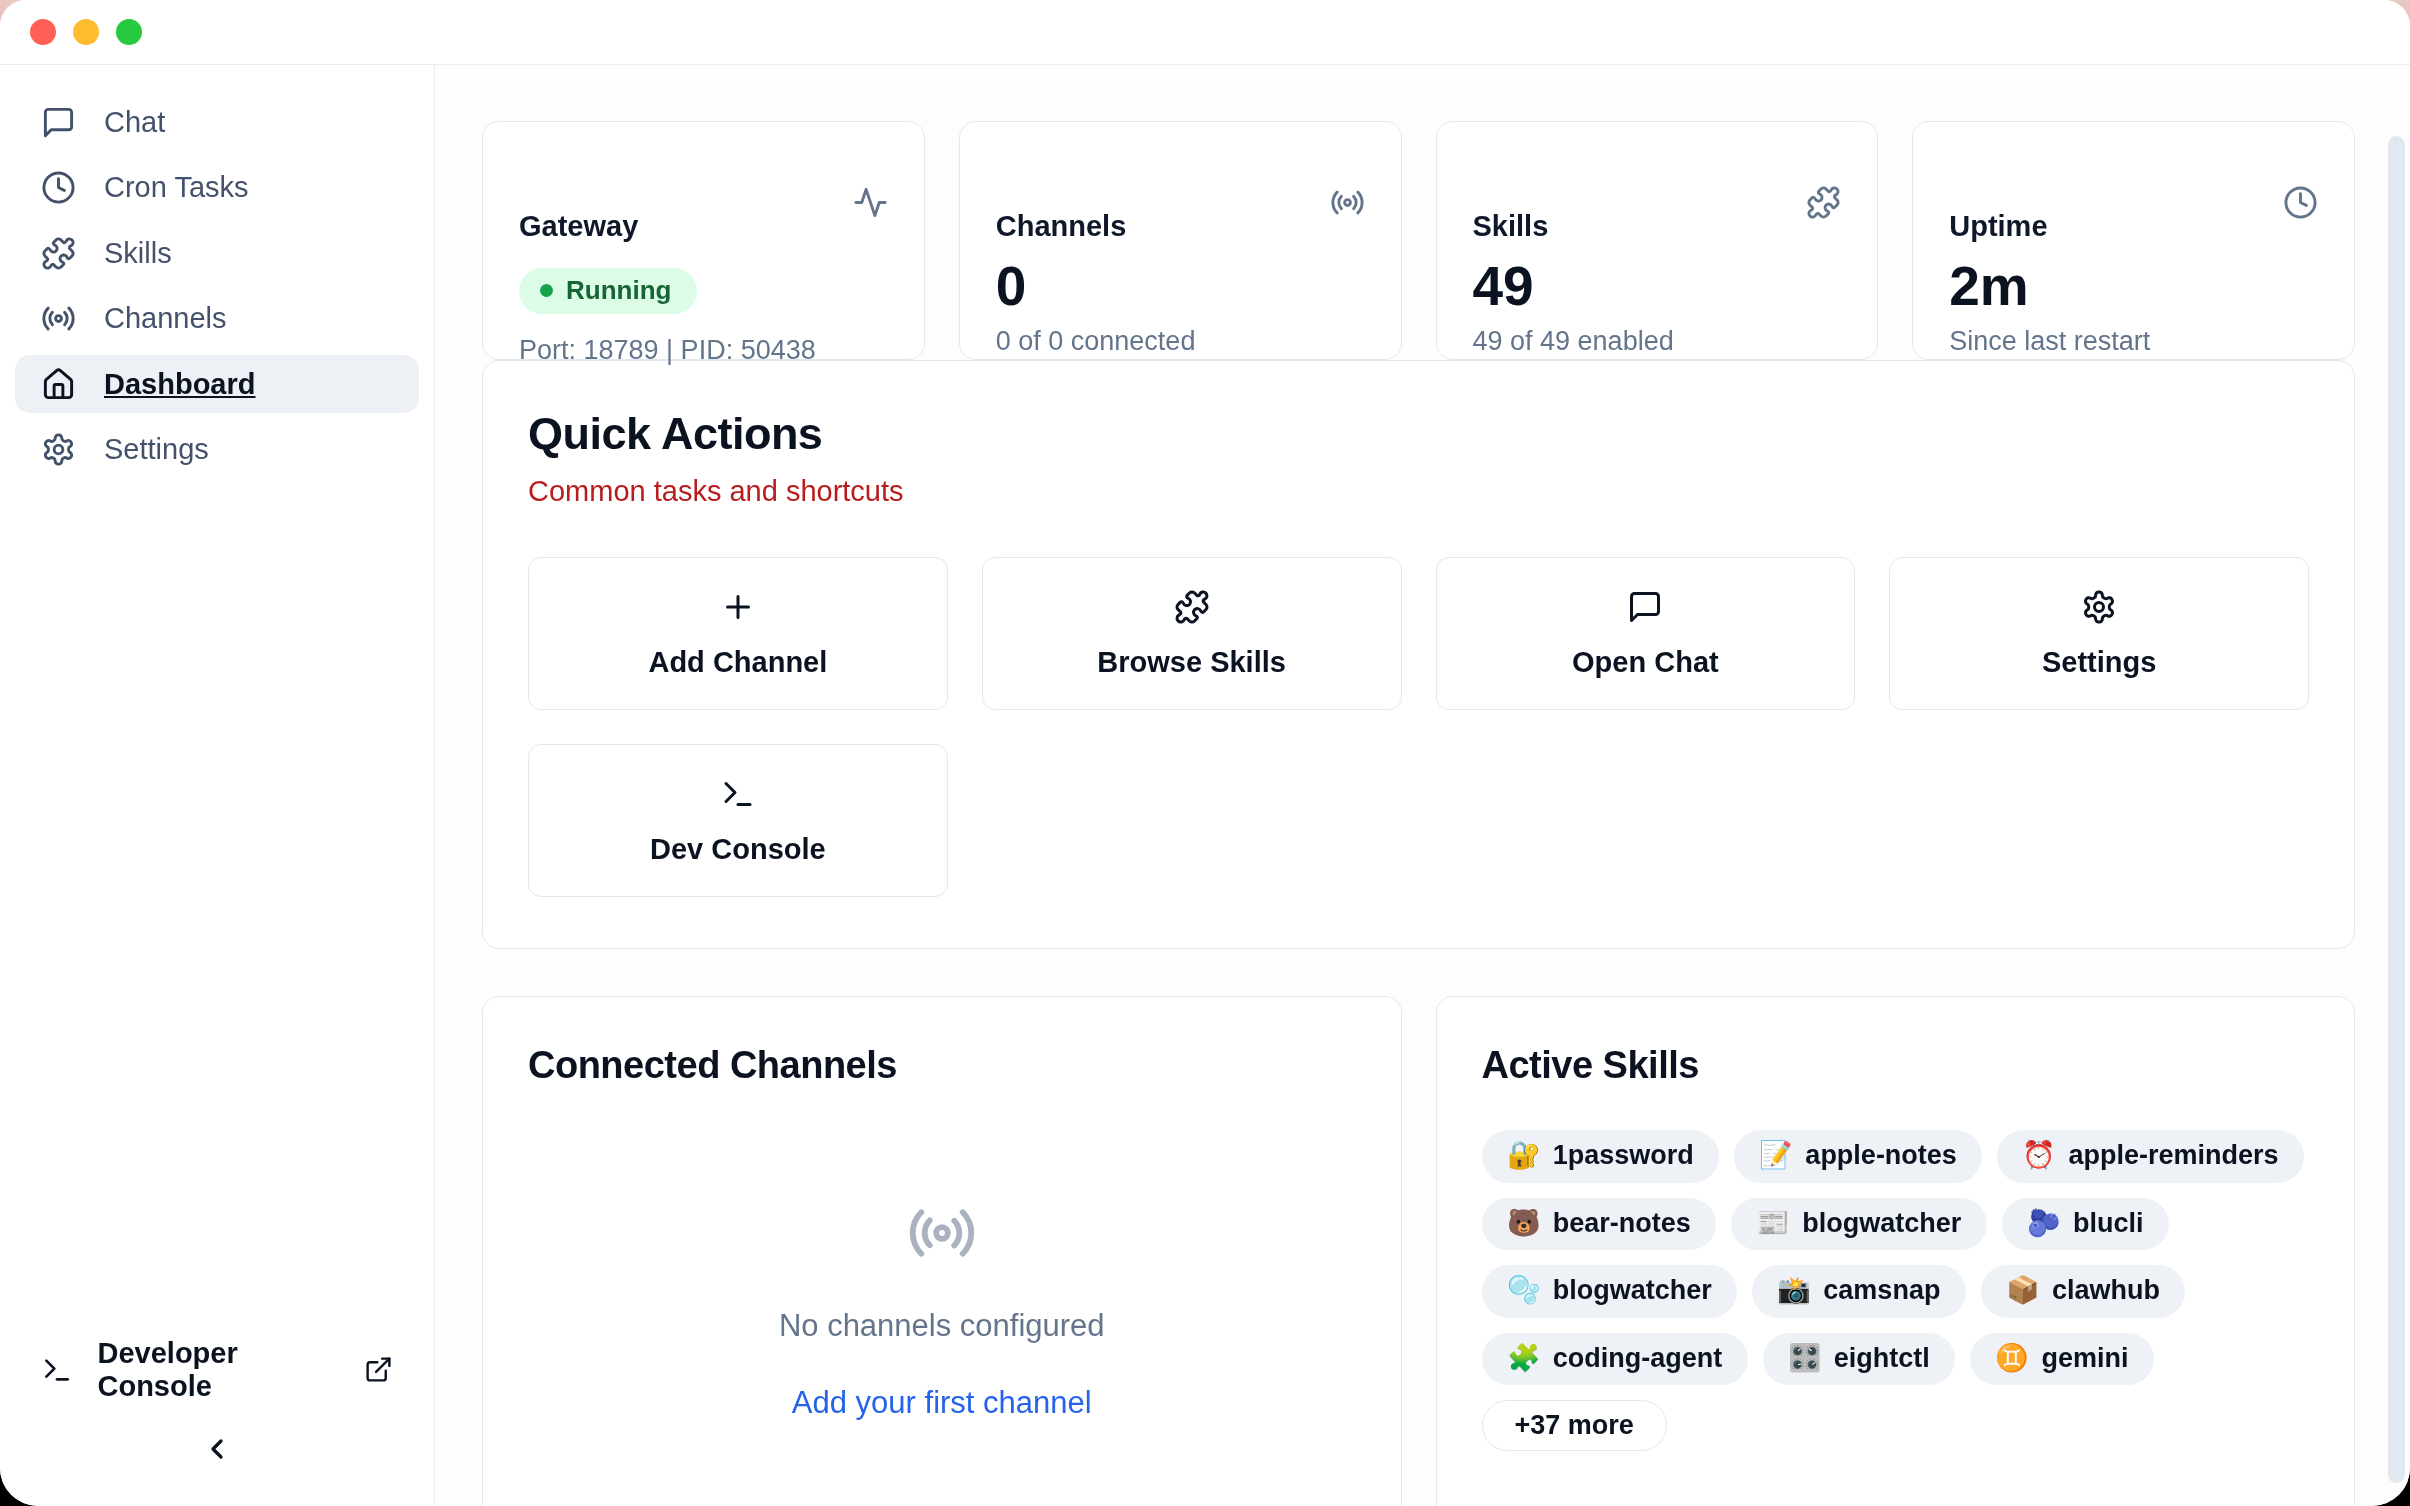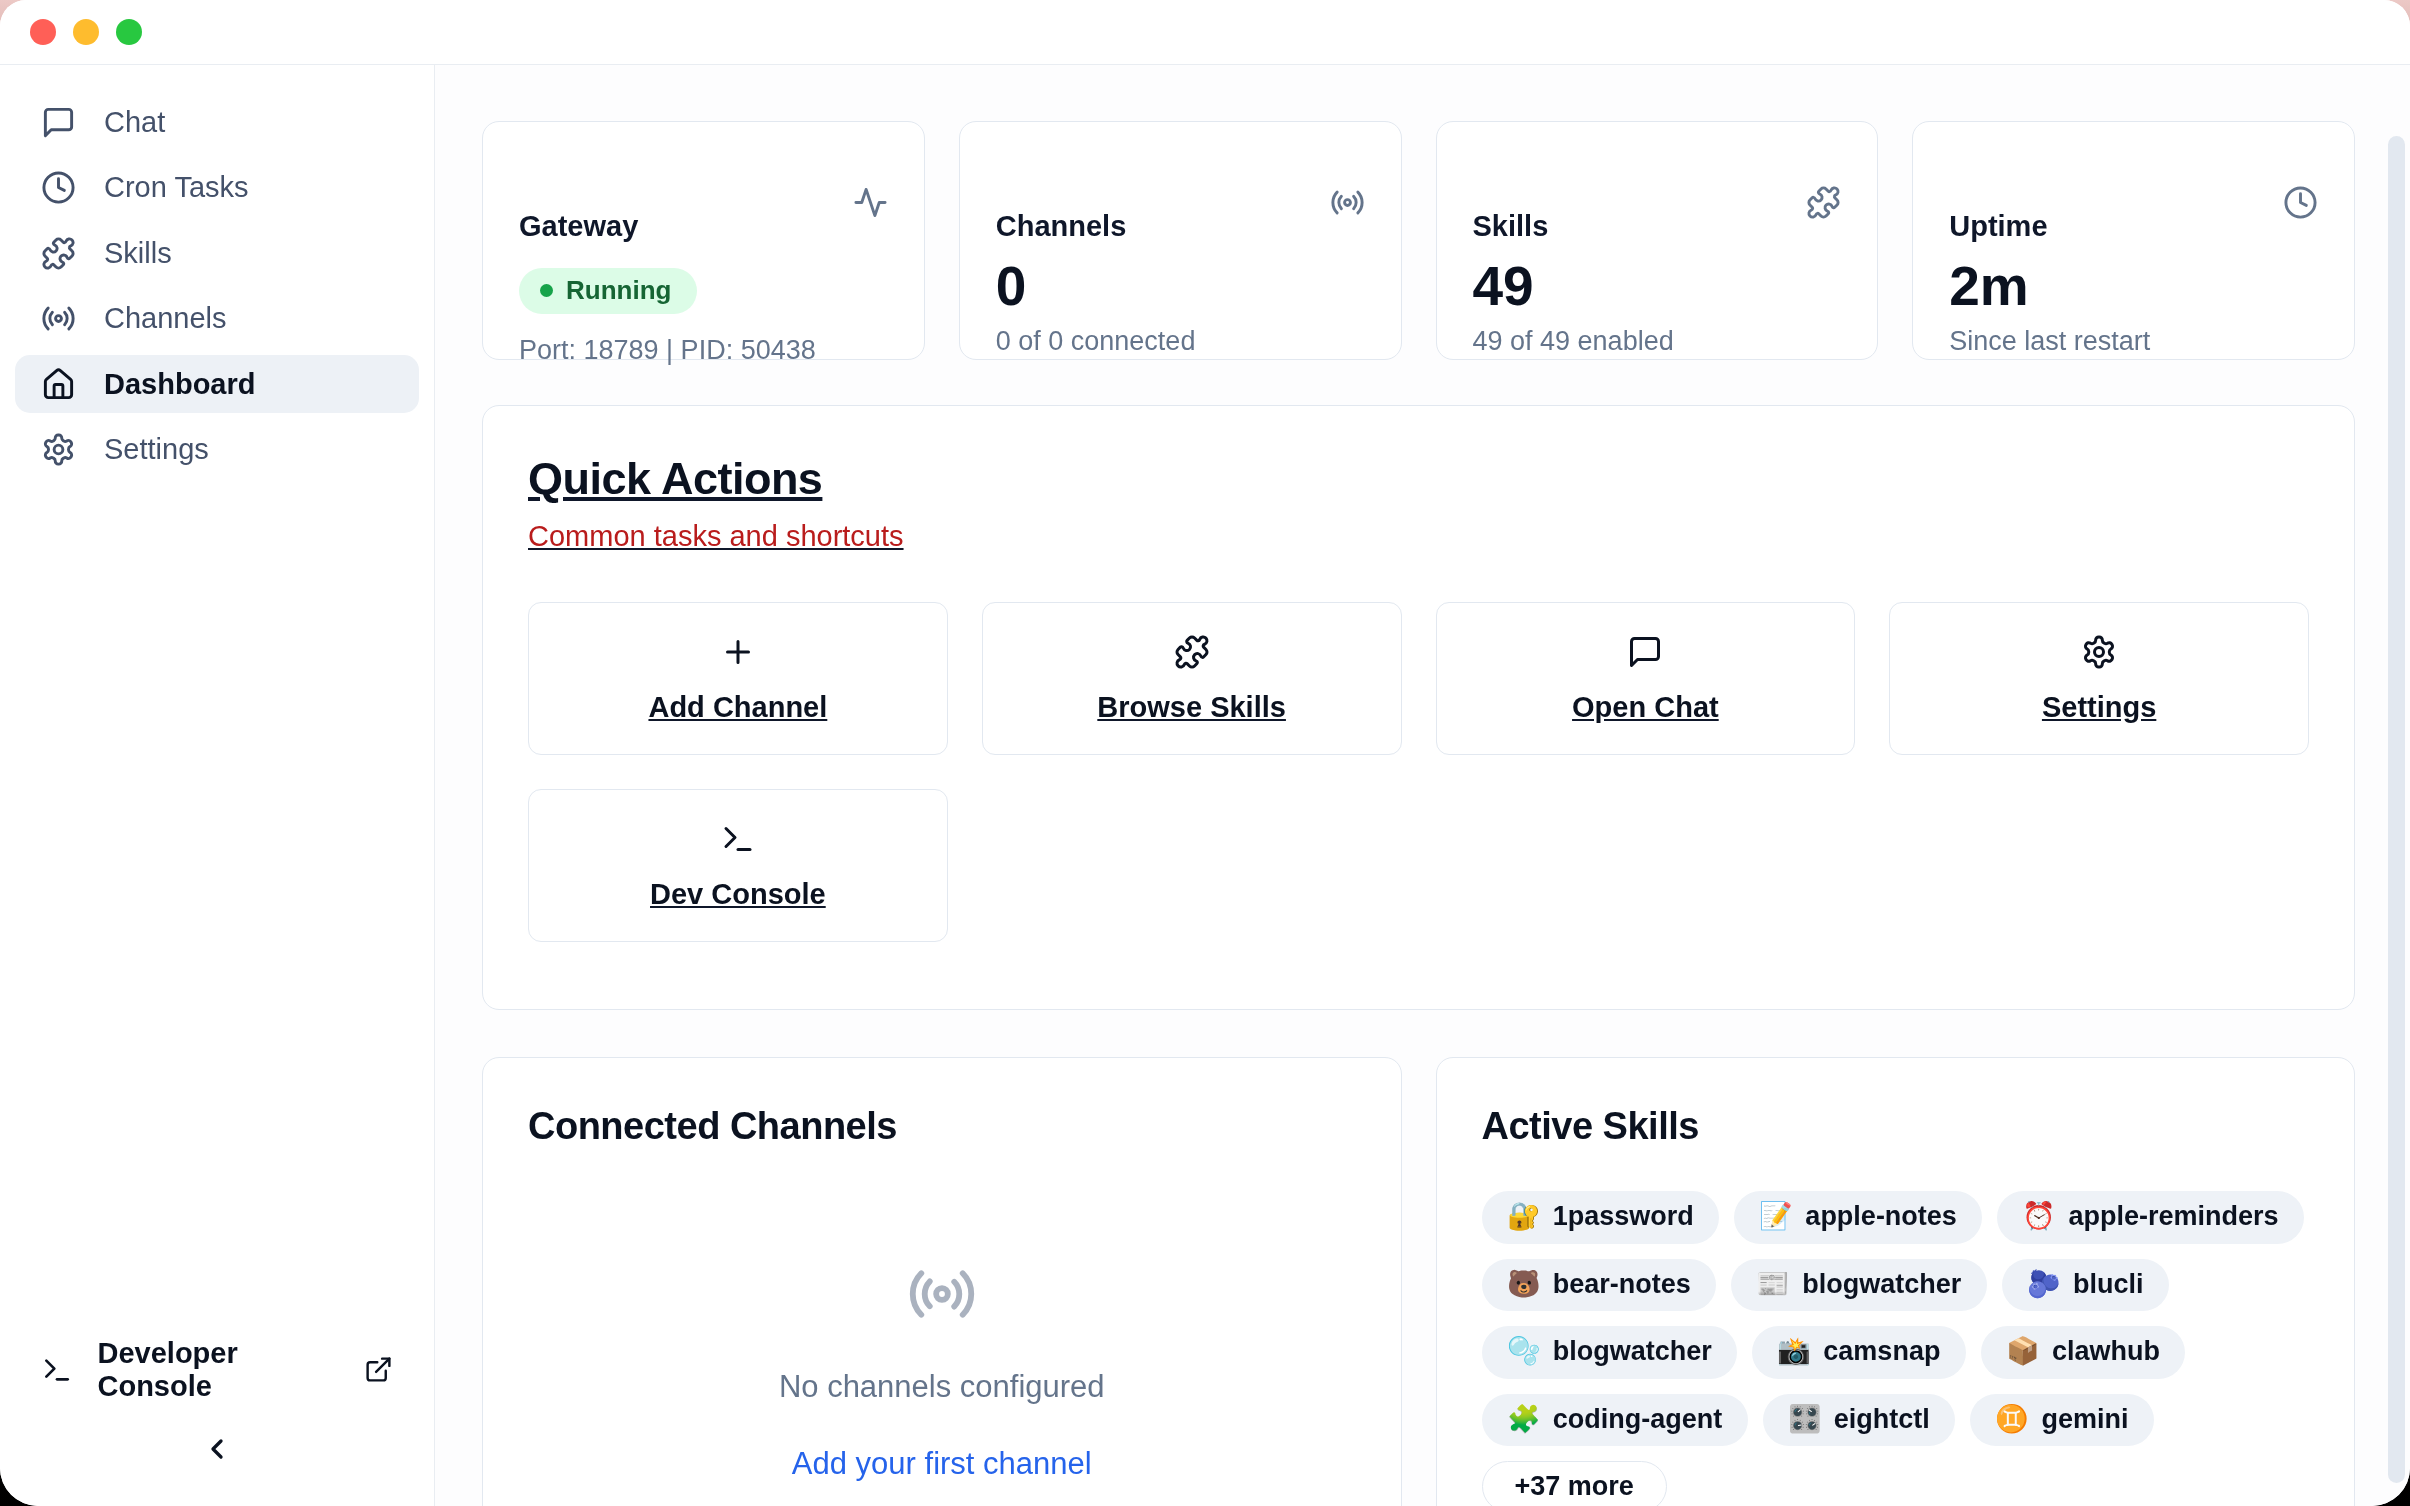--- a/index.html
+++ b/index.html
@@ -24,21 +24,21 @@
   
   .app-body { flex:1; display:flex; min-height:0; }
 
   
   .sidebar { flex:none; width:435px; background:#fff; border-right:1.9px solid #e9edf2;
              display:flex; flex-direction:column; padding:28px 15px 24.5px; }
   .nav-item { display:flex; align-items:center; gap:28px; height:58px; padding:0 26px;
               border-radius:15px; margin-bottom:7.5px; color:#44516a; font-size:29px; font-weight:500;
               cursor:default; }
   .nav-item svg { width:35px; height:35px; flex:none; }
-  .nav-item.active { background:#edf1f6; color:#0b1220; font-weight:600; }
+  .nav-item.active { background:#edf1f6; color:#0b1220; font-weight:600;text-decoration:underline; }
   .side-footer { margin-top:auto; }
   .dev-console { display:flex; align-items:center; gap:24.5px; padding:0 26px; height:58px;
                  color:#0b1220; font-size:29px; font-weight:600; }
   .dev-console svg { width:32px; height:32px; }
   .dev-console .ext { margin-left:auto; }
   .dev-console .ext svg { width:29px; height:29px; }
   .collapse { display:flex; justify-content:center; align-items:center; height:66px; margin-top:17px; }
   .collapse svg { width:32px; height:32px; color:#0b1220; }
 
   
@@ -52,21 +52,21 @@
   .stat-head svg { width:35px; height:35px; color:#64748b; }
   .badge { display:inline-flex; align-items:center; gap:13px; margin-top:24.5px;
            background:#dcfce7; border-radius:941px; padding:7.5px 26px 7.5px 21px;
            font-size:26px; font-weight:600; color:#166534; }
   .badge .dot { width:13px; height:13px; border-radius:50%; background:#16a34a; }
   .stat-sub { margin-top:21px; font-size:27px; color:#64748b; }
   .stat-value { margin-top:13px; font-size:55px; font-weight:700; color:#0b1220; line-height:1.1; }
   .stat-value + .stat-sub { margin-top:9.4px; }
 
   
-  .qa-panel { margin-top:45px; padding:47px 45px 67px;text-decoration:underline; }
+  .qa-panel { padding:47px 45px 51px; }
   .qa-title { font-size:45px; font-weight:700; letter-spacing:-0.5px; color:#0b1220; }
   .qa-sub { margin-top:15px; font-size:29px; color:#b91c1c; }
   .qa-grid { margin-top:49px; display:grid; grid-template-columns:repeat(4,1fr); gap:34px; }
   .qa-btn { height:153px; background:#fff; border:1.9px solid #e2e8f0; border-radius:13px;
             display:flex; flex-direction:column; align-items:center; justify-content:center; gap:21px;
             font-size:29px; font-weight:600; color:#0b1220; cursor:pointer; }
   .qa-btn svg { width:36px; height:36px; color:#0b1220; }
 
   
   .bottom-row { margin-top:47px; display:grid; grid-template-columns:1fr 1fr; gap:34px; }

